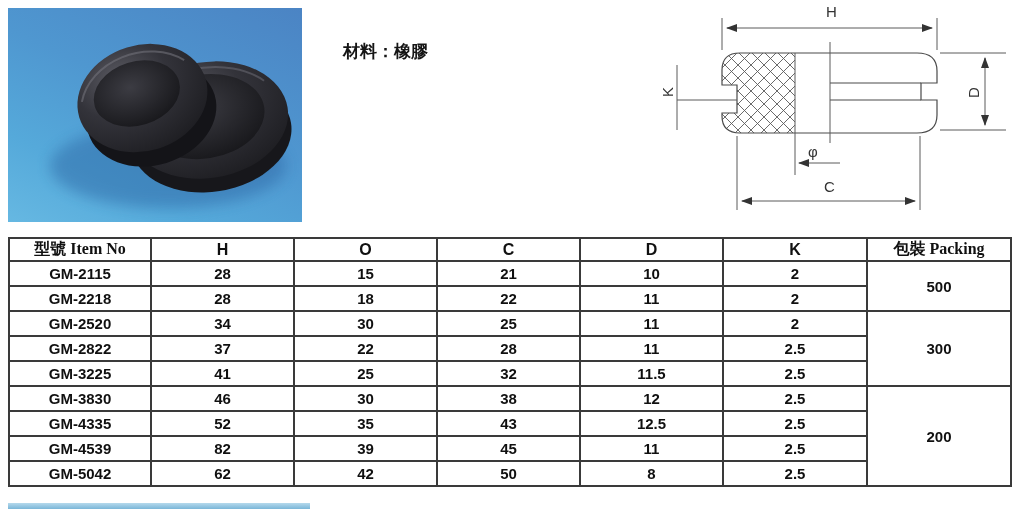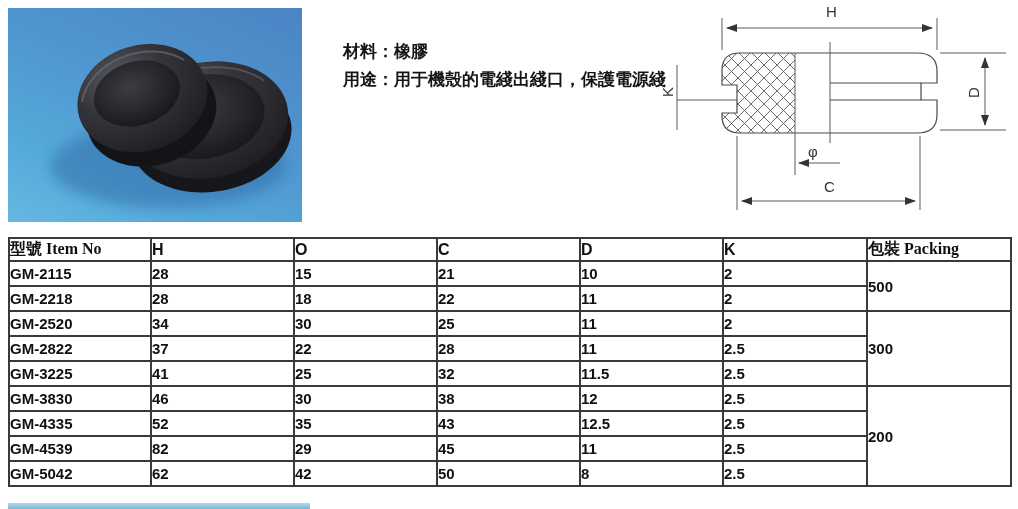--- a/index.html
+++ b/index.html
@@ -24,21 +24,21 @@
   .desc .indent{padding-left:46px;}
   
   .diagram{position:absolute;left:660px;top:0;width:358px;height:235px;}
   .diagram svg{display:block;}
   .dline{stroke:#4a4a4a;stroke-width:1.2;fill:none;}
   .dthin{stroke:#5a5a5a;stroke-width:1;fill:none;}
   .dtext{fill:#333;font-family:"Liberation Sans",sans-serif;font-size:15px;}
   
   .spec-table{
     position:absolute;left:8px;top:237px;width:1002px;height:250px;
-    border-collapse:collapse;table-layout:fixed;text-align:left;
+    border-collapse:collapse;table-layout:fixed;text-align:center;
     color:#101010;
   }
   .spec-table th,.spec-table td{
     border:2px solid #3a3a3a;padding:0;height:21px;overflow:hidden;
   }
   .spec-table th{font-size:16px;font-weight:bold;}
   .spec-table th.serif{font-family:"Liberation Serif","DejaVu Serif",serif;}
   .spec-table td{
     font-family:"Liberation Sans",sans-serif;font-size:15px;font-weight:bold;
   }
@@ -81,21 +81,20 @@
       <ellipse cx="139" cy="108" rx="66" ry="51" fill="#141418"></ellipse>
       <ellipse cx="135" cy="90" rx="66" ry="53" fill="url(#gbody)"></ellipse>
       <ellipse cx="131" cy="84" rx="44" ry="32" fill="url(#ghole)"></ellipse>
       <path d="M76 76 A 63 50 0 0 1 186 66" stroke="#71717a" stroke-width="2" fill="none" opacity="0.6"></path>
     </g>
   </svg>
 </div>
 
 <div class="desc">
   <div>材料：橡膠</div>
-  <div>用途：用于機殼的電綫出綫口，保護電源綫</div>
 </div>
 
 <div class="diagram">
   <svg width="358" height="235" viewBox="0 0 358 235">
     <defs>
       <marker id="ar" markerWidth="11" markerHeight="8" refX="10" refY="4" orient="auto-start-reverse">
         <path d="M0,0 L11,4 L0,8 Z" fill="#333"></path>
       </marker>
       <marker id="arE" markerWidth="11" markerHeight="8" refX="10" refY="4" orient="auto">
         <path d="M0,0 L11,4 L0,8 Z" fill="#333"></path>
@@ -217,21 +216,21 @@
       <td>GM-4335</td>
       <td>52</td>
       <td>35</td>
       <td>43</td>
       <td>12.5</td>
       <td>2.5</td>
     </tr>
     <tr>
       <td>GM-4539</td>
       <td>82</td>
-      <td>29</td>
+      <td>39</td>
       <td>45</td>
       <td>11</td>
       <td>2.5</td>
     </tr>
     <tr>
       <td>GM-5042</td>
       <td>62</td>
       <td>42</td>
       <td>50</td>
       <td>8</td>

